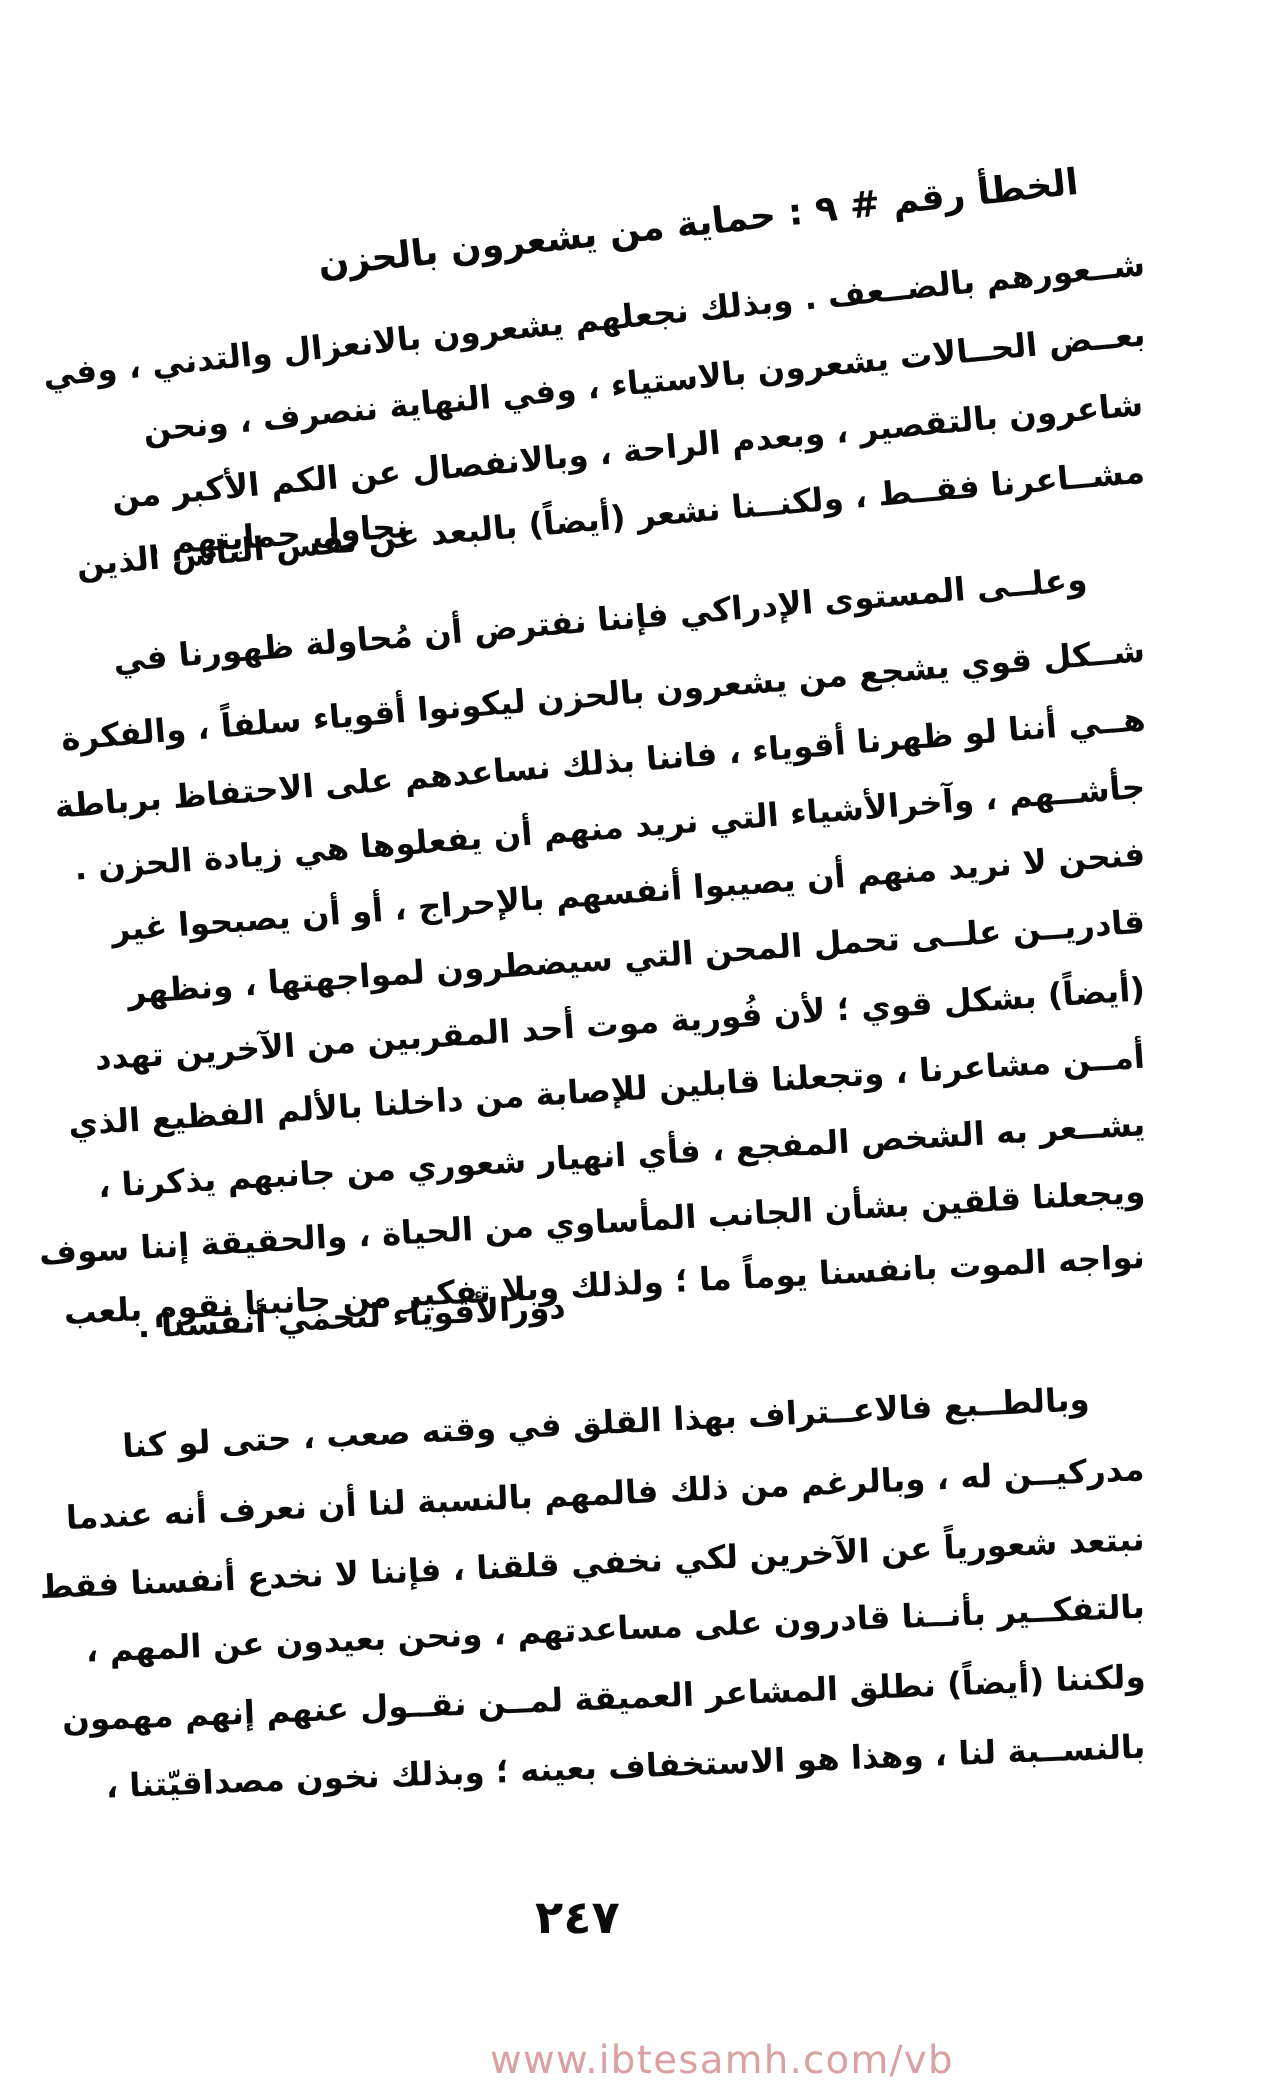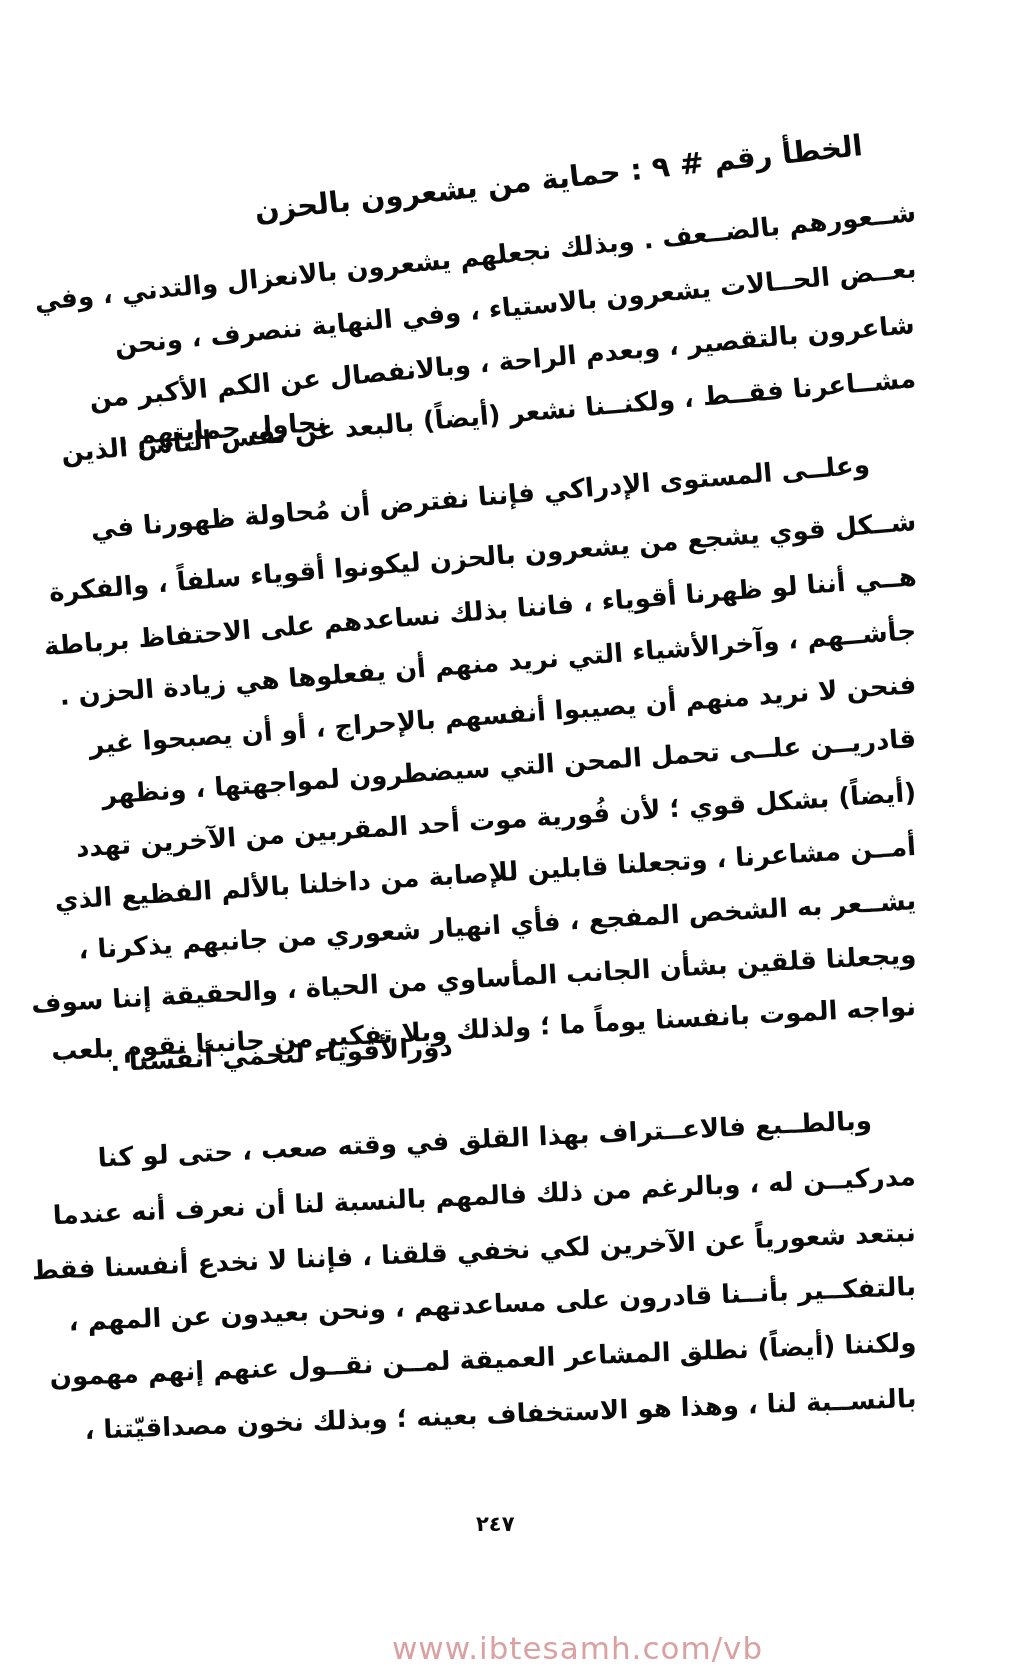--- a/index.html
+++ b/index.html
@@ -32,24 +32,23 @@
     direction: rtl;
     white-space: nowrap;
     font-weight: bold;
     font-size: 29px;
     color: #0b0b0b;
     transform-origin: right center;
   }
   #page-number {
     position: absolute;
     font-weight: bold;
-    font-size: 21px;
+    font-size: 37px;
     color: #0b0b0b;
     direction: rtl;
-    margin-left: 48px;
   }
   #watermark {
     position: absolute;
     font-size: 31px;
     letter-spacing: 1px;
     font-weight: normal;
     text-align: right;
   }
 </style>
 </head>

